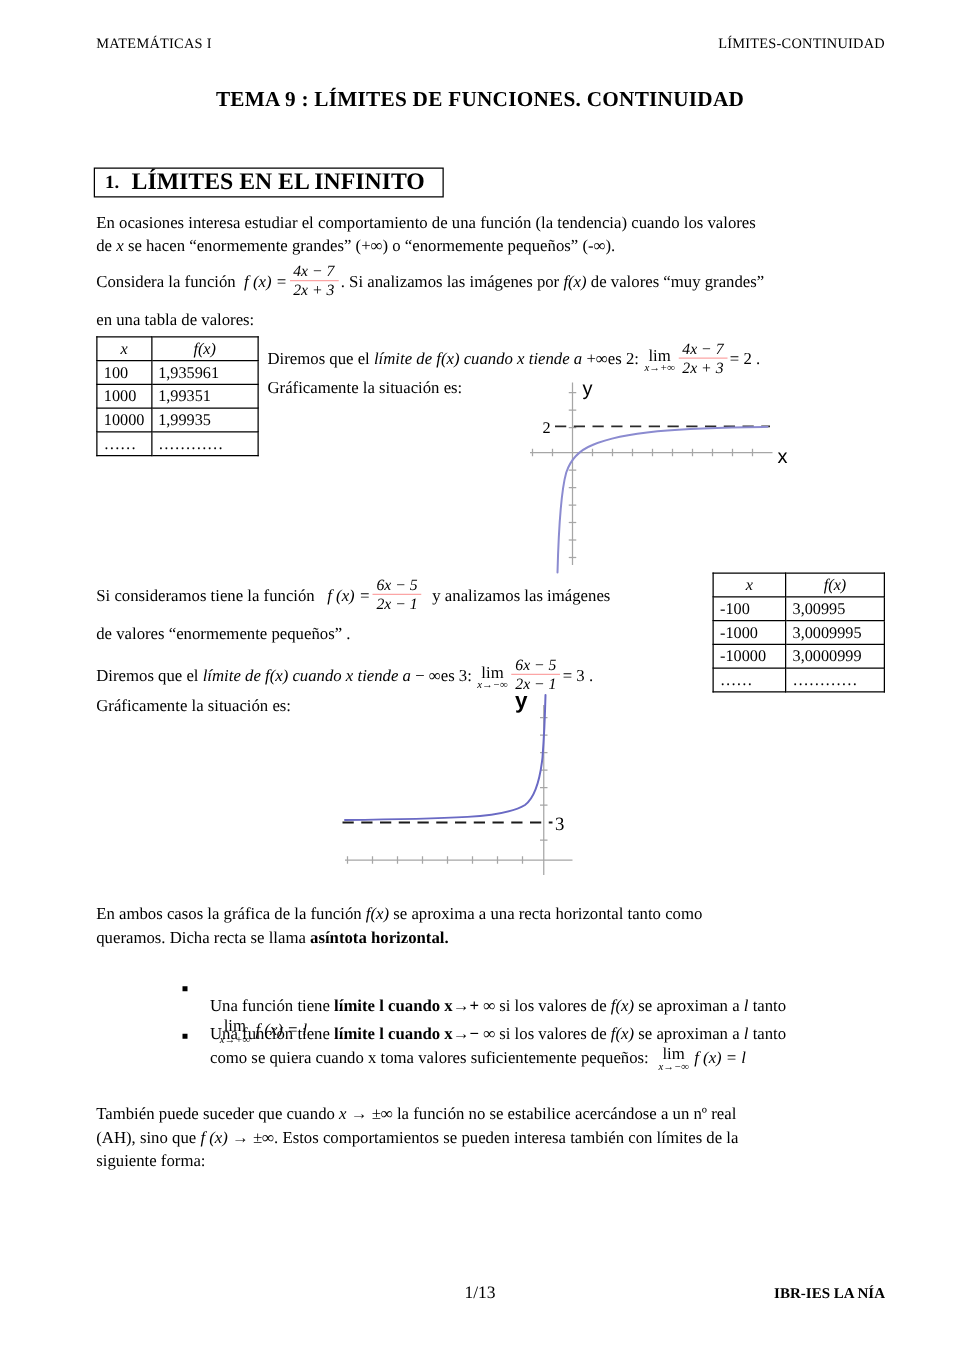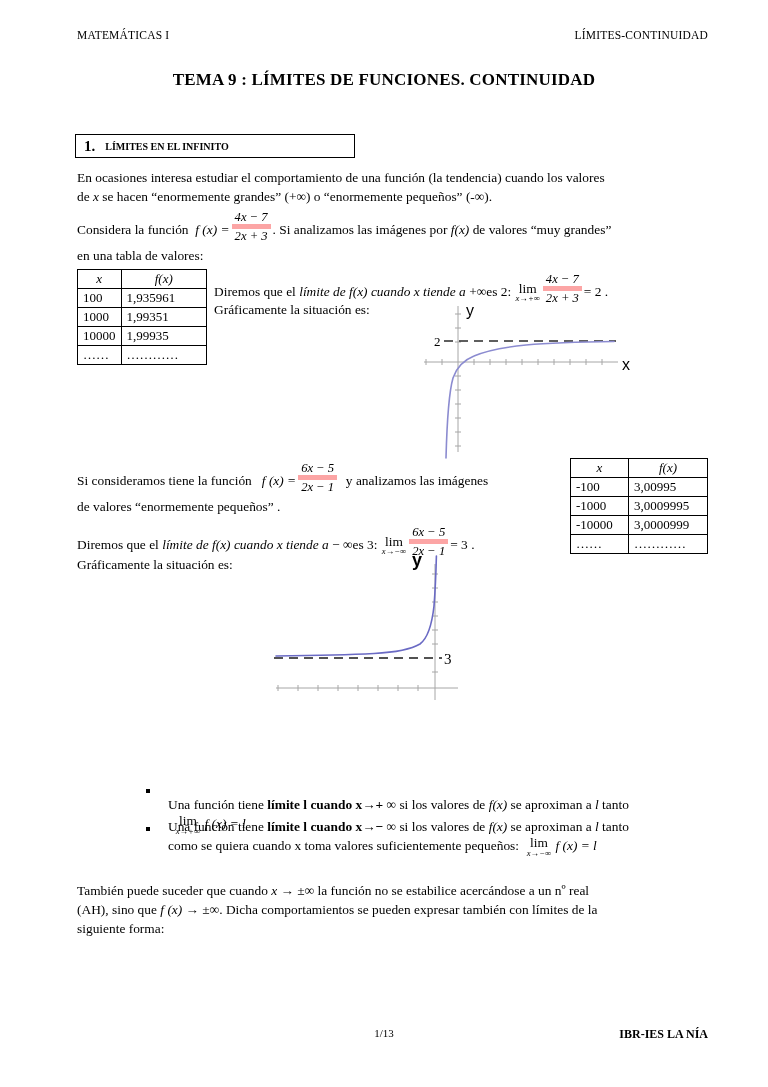--- a/index.html
+++ b/index.html
@@ -55,21 +55,21 @@
     box-sizing: border-box;
     display: flex;
     align-items: center;
   }
   .section-box .sec-num {
     font-size: 15px;
     font-weight: bold;
     padding-left: 8px;
   }
   .section-box .sec-title {
-    font-size: 10px;
+    font-size: 19px;
     font-weight: bold;
     padding-left: 10px;
   }
 
   
   .para {
     position: absolute;
     font-size: 13.4px;
     line-height: 19px;
     text-align: justify;
@@ -81,21 +81,21 @@
   .mi { font-style: italic; font-family: "Liberation Serif", serif; }
   .frac {
     display: inline-block;
     vertical-align: -0.52em;
     text-align: right;
     font-size: 12.6px;
     line-height: 1.12;
     margin: 0 2px;
   }
   .frac .num { display: block; padding: 0 3px; }
-  .frac .den { display: block; border-top: 5px solid #fca5a5; padding: 0 3px; }
+  .frac .den { display: block; border-top: 1px solid #fca5a5; padding: 0 3px; }
   .lim {
     display: inline-block;
     text-align: center;
     vertical-align: -0.42em;
     line-height: 1.0;
     margin: 0 1px;
   }
   .lim .op  { display: block; font-size: 13.4px; }
   .lim .sub { display: block; font-size: 8.6px; font-style: italic; margin-top: -1px; }
 
@@ -128,21 +128,21 @@
   .bullet-mark {
     position: absolute;
     width: 4px; height: 4px;
     background: #000;
   }
 
   
   .footer {
     position: absolute;
     top: 1027px;
-    font-size: 11px;
+    font-size: 14px;
   }
   .footer.center { left: 0; width: 768px; text-align: center; }
   .footer.right  { right: 60px; font-weight: bold; font-size: 12px; }
 </style>
 </head>
 <body>
 
 <div class="page">
 
   <div class="runhead left">MATEMÁTICAS I</div>
@@ -316,20 +316,26 @@
       <line x1="12" y1="108" x2="180" y2="108" stroke="#1a1a1a" stroke-width="1.5" stroke-dasharray="9,6"></line>
 
       <path d="M 14,106 C 50,105.6 84,105 112,103.5 C 132,102.4 148,100 158,94
                C 166,88 170,74 172,56 C 173.4,38 174,22 174.4,6" fill="none" stroke="#6a6ac4" stroke-width="1.6" stroke-linecap="round"></path>
 
       <text x="150" y="16" font-family="Liberation Sans, sans-serif" font-size="18" font-weight="bold" fill="#000">y</text>
       <text x="182" y="114" font-family="Liberation Serif, serif" font-size="15" fill="#000">3</text>
     </svg>
   </div>
 
+  <div class="para" style="left:77px; top:721px; width:632px;">
+    <span>En  ambos  casos  la  gráfica  de  la  función</span>
+    <span class="i">f(x)</span>
+    <span>se  aproxima  a  una  recta  horizontal  tanto  como</span><br>
+    <span>queramos. Dicha recta se llama </span><span class="b">asíntota horizontal.</span>
+  </div>
 
   <div class="bullet-mark" style="left:146px; top:789px;"></div>
   <div class="bullet-row" style="left:168px; top:779px; width:540px;margin-top:16px;">
     <span> Una función tiene </span><span class="b">límite l cuando x→+ ∞</span><span> si los valores de </span><span class="i">f(x)</span><span> se aproximan a </span><span class="i">l</span><span> tanto</span><br>
     &nbsp;
     <span class="lim"><span class="op">lim</span><span class="sub">x→+∞</span></span>
     <span class="mi">f (x) = l</span>
   </div>
 
   <div class="bullet-mark" style="left:146px; top:827px;"></div>
@@ -338,20 +344,20 @@
     <span>como se quiera cuando x toma valores suficientemente pequeños:</span>&nbsp;
     <span class="lim"><span class="op">lim</span><span class="sub">x→−∞</span></span>
     <span class="mi">f (x) = l</span>
   </div>
 
   <div class="para" style="left:77px; top:881px; width:632px;">
     <span>También  puede  suceder  que  cuando</span>
     <span class="mi">x → ±∞</span>
     <span>la  función  no  se  estabilice  acercándose  a  un  nº  real</span><br>
     <span>(AH), sino que</span>
-    <span class="mi">f (x) → ±∞</span><span>. Dicha comportamientos se pueden expresar también con límites de la</span><br>
+    <span class="mi">f (x) → ±∞</span><span>. Estos comportamientos se pueden interesa también con límites de la</span><br>
     <span>siguiente forma:</span>
   </div>
 
   <div class="footer center">1/13</div>
   <div class="footer right">IBR-IES LA NÍA</div>
 
 </div>
 
 </body></html>

